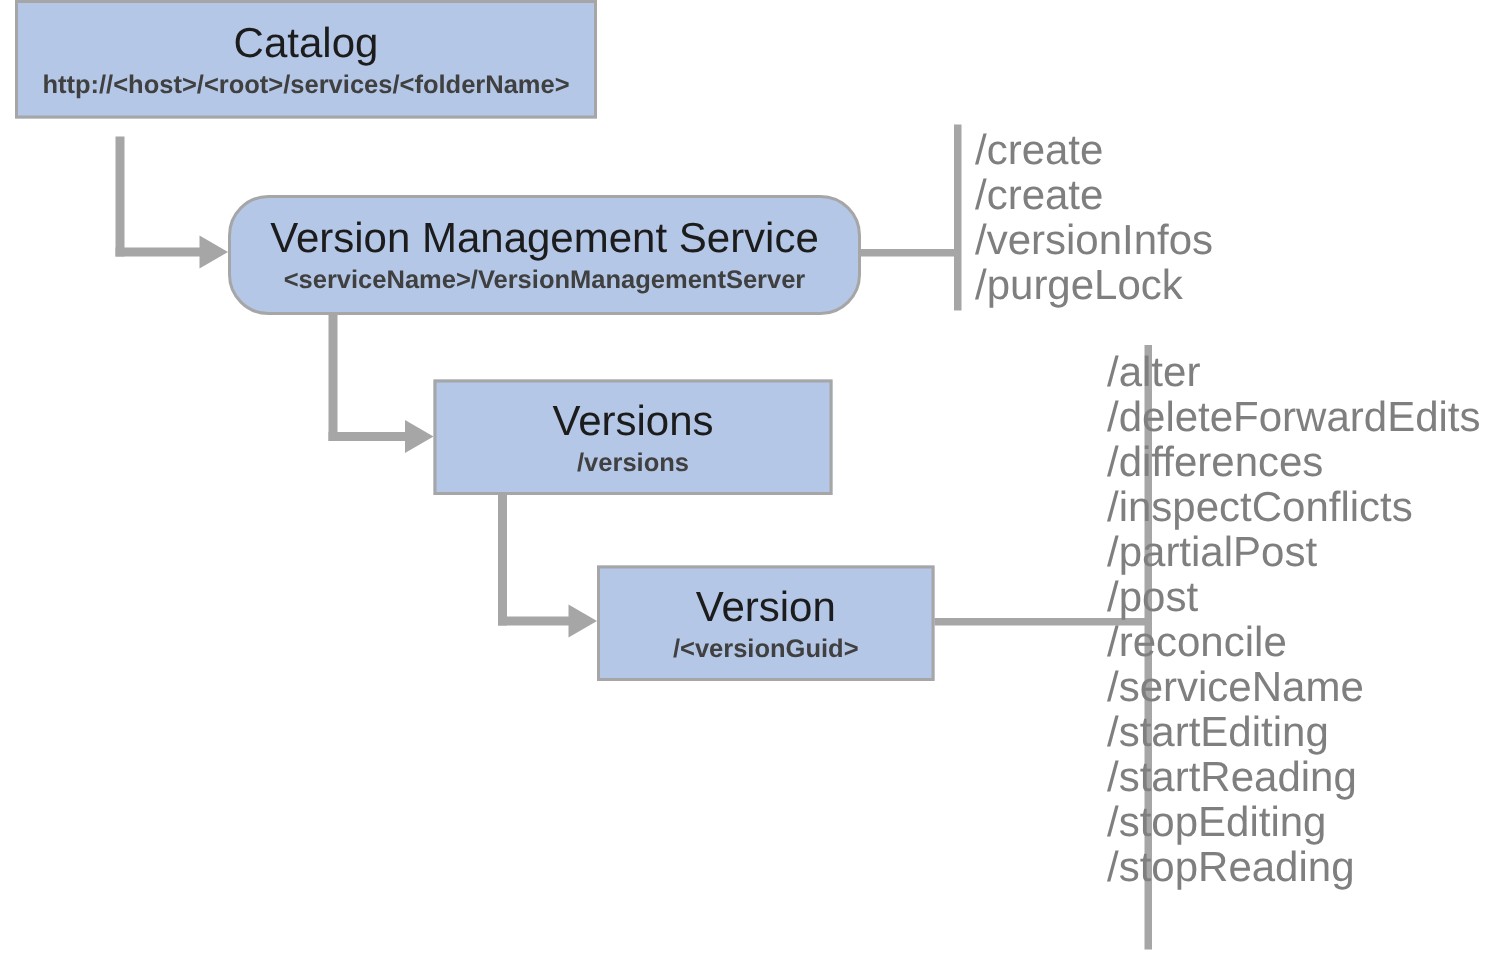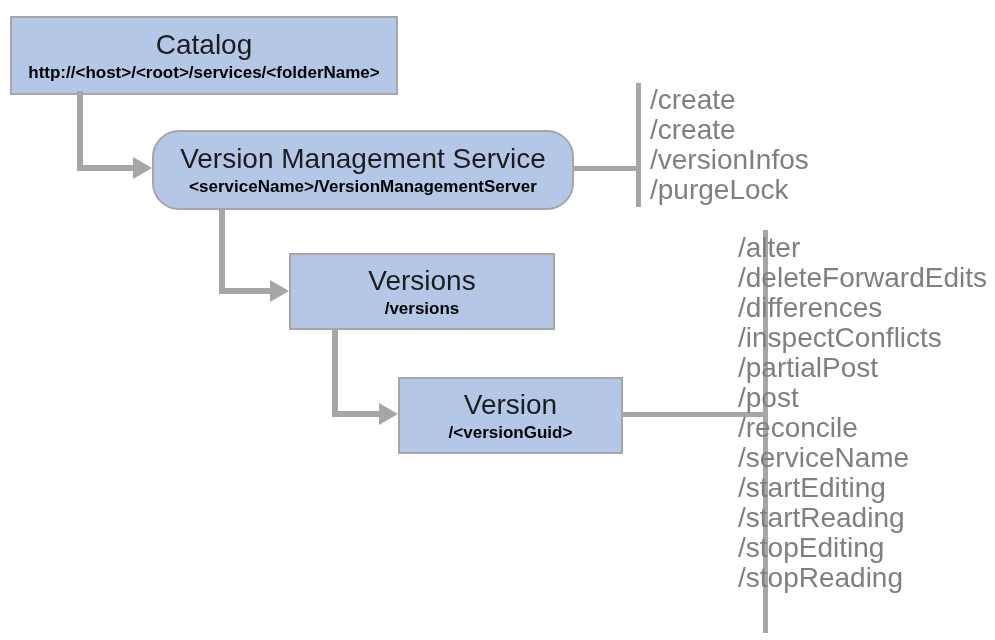--- a/index.html
+++ b/index.html
@@ -24,41 +24,41 @@
   }
   .node-title {
     font-size: 28px;
     color: #1c1c1c;
     line-height: 34px;
     white-space: nowrap;
   }
   .node-subtitle {
     font-size: 17px;
     font-weight: 700;
-    color: #000000;
+    color: #404040;
     line-height: 22px;
     white-space: nowrap;
   }
   .conn { position: absolute; background: #a6a6a6; }
   .arrowhead {
     position: absolute;
     width: 0; height: 0;
     border-top: 11px solid transparent;
     border-bottom: 11px solid transparent;
     border-left: 19px solid #a6a6a6;
   }
   .ops-list {
     position: absolute;
     color: #7f7f7f;
     font-size: 28px;
   }
   .op { height: 30px; line-height: 30px; white-space: nowrap; }
 
   
-  #node-catalog  { left: 10px;  top: 16px;  width: 388px; height: 79px; }
+  #node-catalog  { left: 10px;  top: 0;  width: 388px; height: 79px; }
   #node-vms      { left: 152px; top: 130px; width: 422px; height: 80px; border-radius: 27px; }
   #node-versions { left: 289px; top: 253px; width: 266px; height: 77px; }
   #node-version  { left: 398px; top: 377px; width: 225px; height: 77px; }
 
   
   #elbow1-v { left: 77px;  top: 91px;  width: 6px;  height: 80px; }
   #elbow1-h { left: 77px;  top: 165px; width: 57px; height: 6px; }
   #arrow1   { left: 133px; top: 157px; }
 
   

